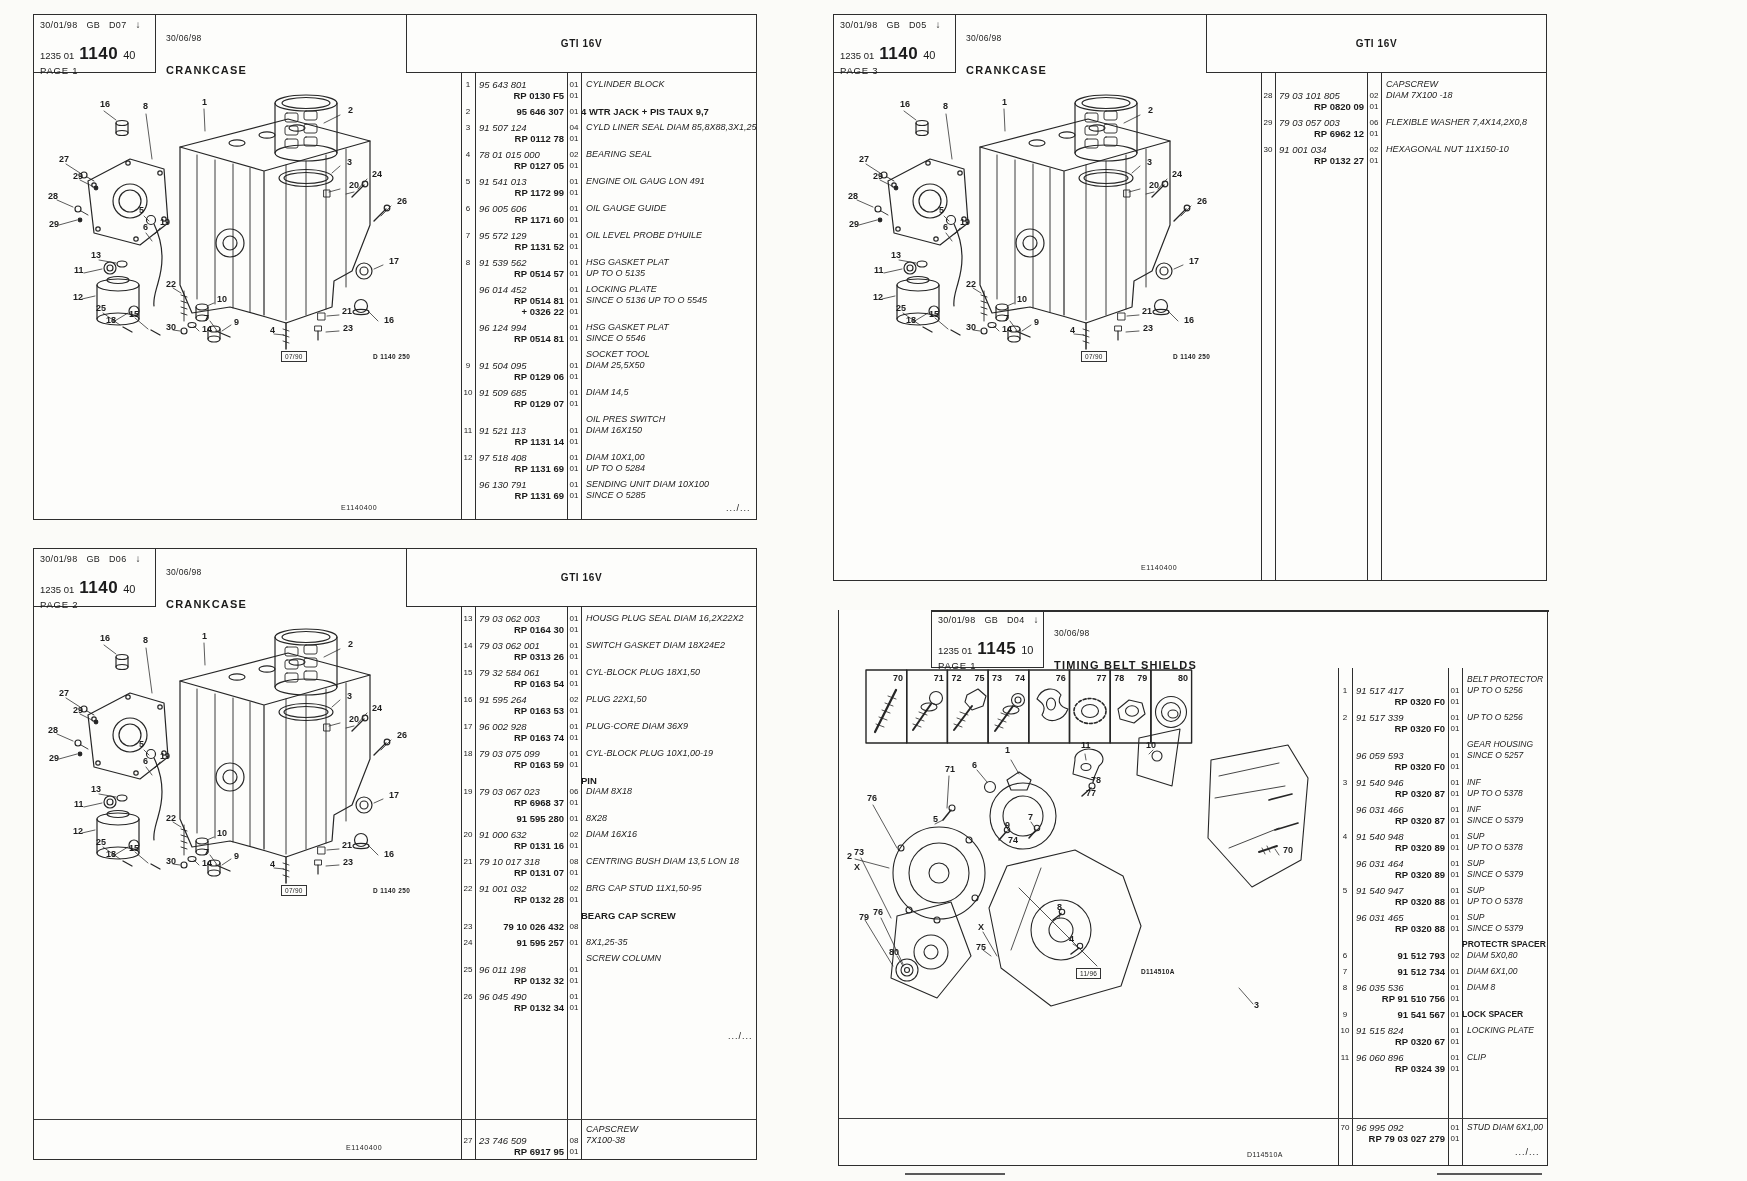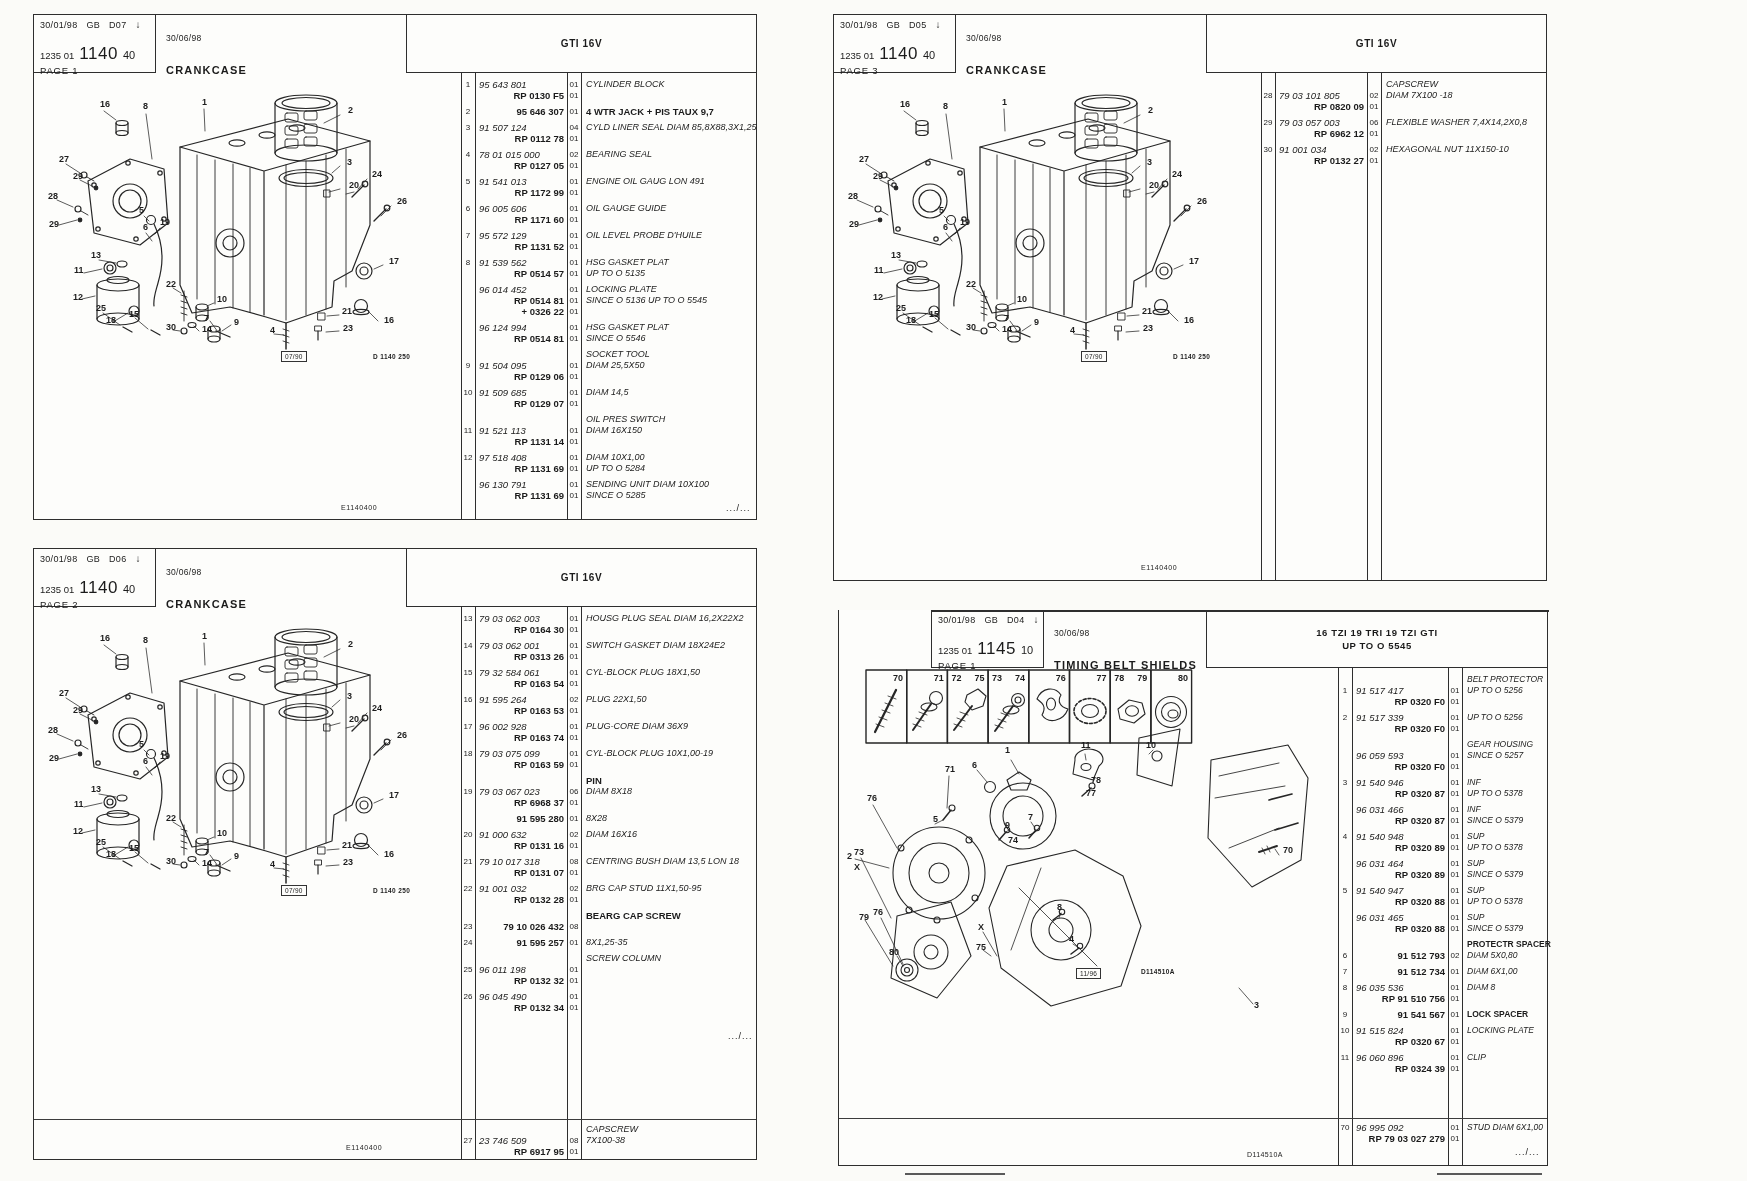--- a/index.html
+++ b/index.html
@@ -13,21 +13,21 @@
   .topline{position:absolute;left:92px;right:-2px;top:0;height:1.9px;background:#2e2e2e}
 
   
   .hdr{position:absolute;left:0;right:0;top:0;height:58px}
   .hbox{position:absolute;left:0;top:0;width:122px;height:100%;box-sizing:border-box;
         border-right:1.6px solid #2e2e2e;border-bottom:1.6px solid #2e2e2e;padding:4px 6px 0}
   #s-br .hbox{left:92px;width:113px;border-left:1.6px solid #2e2e2e}
   .hrow1{font-size:9px;letter-spacing:.3px;display:flex;gap:9px;align-items:center;white-space:nowrap}
   .arr{font-size:10px}
   .hrow2{display:flex;align-items:baseline;gap:5px;margin-top:14px;white-space:nowrap}
-  .href{font-size:9.5px}.hnum{font-size:17px;font-weight:normal;letter-spacing:.5px}.hsuf{font-size:11px}
+  .href{font-size:9.5px}.hnum{font-size:17px;font-weight:bold;letter-spacing:.5px}.hsuf{font-size:11px}
   .hrow3{font-size:9.5px;letter-spacing:.8px;margin-top:1px}
   .htitle{position:absolute;left:122px;top:16px;width:250px;height:100%;box-sizing:border-box;padding:2px 10px}
   #s-br .htitle{left:205px;width:162px}
   .hdate{font-size:8.5px;letter-spacing:.3px}
   .htname{font-size:11px;font-weight:bold;letter-spacing:1.2px;margin-top:21px;white-space:nowrap}
   .hvariant{position:absolute;left:372px;right:0;top:0;height:100%;box-sizing:border-box;
             border-left:1.6px solid #2e2e2e;border-bottom:1.6px solid #2e2e2e;
             display:flex;flex-direction:column;align-items:center;justify-content:center;
             font-weight:bold;font-size:10px;letter-spacing:.6px;text-align:center}
   #s-br .hvariant{left:367px;font-size:9.5px;line-height:13px}
@@ -37,21 +37,21 @@
   #s-br .parts{left:499px}
   .vl{position:absolute;top:0;bottom:0;width:1.4px;background:#2e2e2e}
   .prow{position:relative;display:grid;grid-template-columns:14px 92px 14px auto;margin:0 0 5px 0}
   #s-br .prow{grid-template-columns:14px 96px 14px auto}
   .ln{height:11px;line-height:11px;white-space:nowrap;font-size:9.5px}
   .pnum{font-size:8px;text-align:center;line-height:11px}
   .li{font-style:italic;padding-left:4px}
   .lb{font-weight:bold;text-align:right;padding-right:3px}
   .lq{font-size:8px;text-align:center}
   .ld{font-style:italic;font-size:9px;padding-left:5px}
-  .ldb{font-weight:bold;font-size:9.5px;padding-left:5px;font-style:normal}
+  .ldb{font-weight:bold;font-size:9.5px;font-style:normal}
   #s-br .ld,#s-br .ldb{font-size:8.5px}
   .sep{position:absolute;left:0;right:0;height:1.3px;background:#3c3c3c}
   #s-bl .sep{top:570px} #s-br .sep{top:508px}
   .pextra{position:absolute;left:427px;right:0}
   #s-bl .pextra{top:575px} #s-br .pextra{left:499px;top:512px}
 
   
   .diag{position:absolute;left:0;top:58px}
   .co{font:bold 9px "Liberation Sans",sans-serif;fill:#1d1d1d}
   .sn{font:bold 9px "Liberation Sans",sans-serif;fill:#1d1d1d}
@@ -1062,24 +1062,20 @@
           <span class="href">1235 01</span>
           <span class="hnum">1145</span>
           <span class="hsuf">10</span>
         </div>
       <div class="hrow3">PAGE 1</div>
     </div>
     <div class="htitle">
       <div class="hdate">30/06/98</div>
       <div class="htname">TIMING BELT SHIELDS</div>
     </div>
-    <div class="hvariant">
-        <div>16 TZI 19 TRI 19 TZI GTI</div>
-        <div>UP TO O  5545</div>
-      </div>
   </div>
   <svg class="diag" width="499" height="420" viewBox="0 0 499 420">
     <use href="#timing-art" width="499" height="420"></use>
     <g>
         <text x="64" y="13" text-anchor="end" class="sn">70</text>
         <text x="104.7" y="13" text-anchor="end" class="sn">71</text>
         <text x="112.4" y="13" text-anchor="start" class="sn">72</text>
         <text x="145.4" y="13" text-anchor="end" class="sn">75</text>
         <text x="153.10000000000002" y="13" text-anchor="start" class="sn">73</text>
         <text x="186.10000000000002" y="13" text-anchor="end" class="sn">74</text>

